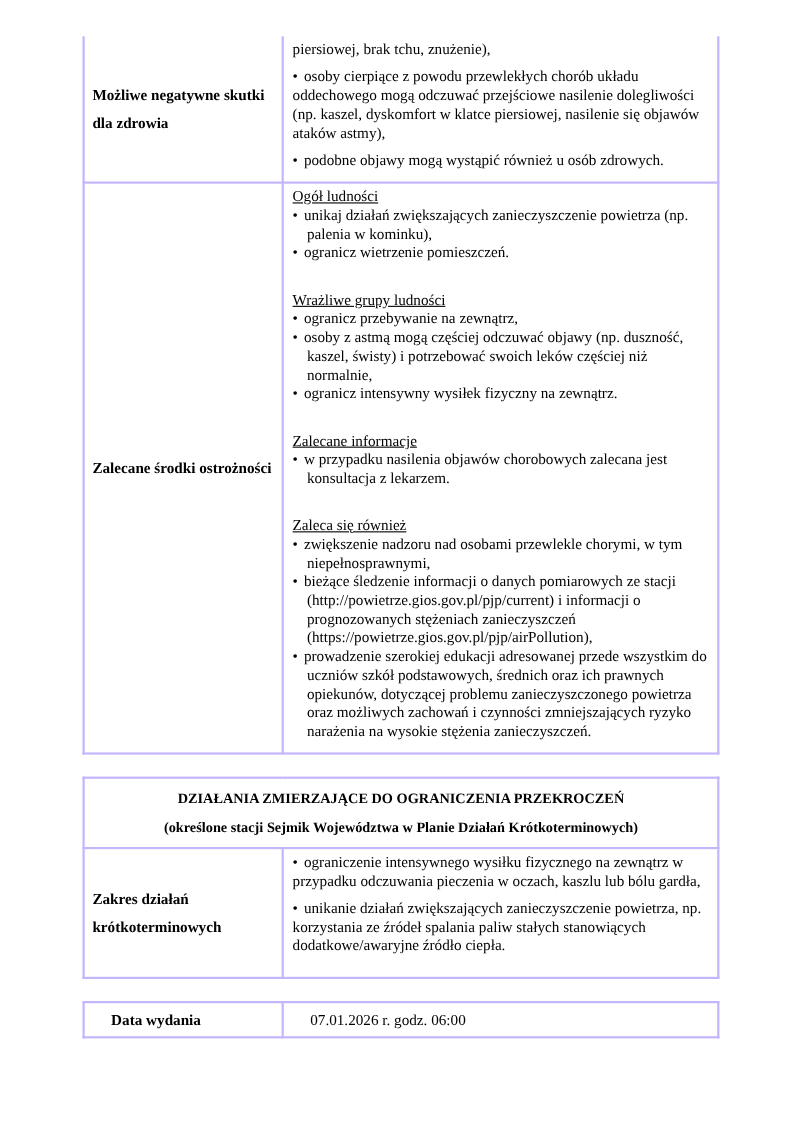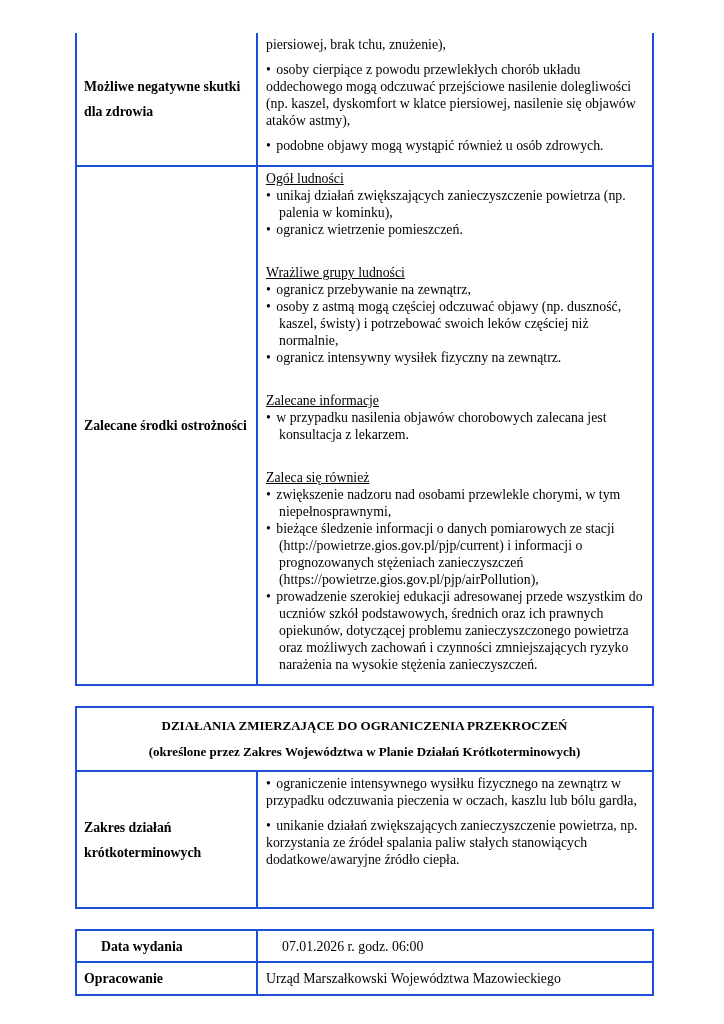--- a/index.html
+++ b/index.html
@@ -7,21 +7,21 @@
   body { width:724px; height:1024px; overflow:hidden; }
   .page {
     position:relative; width:724px; height:1024px; background:#ffffff;
     font-family:"Liberation Serif","DejaVu Serif",serif; color:#000000;
   }
   .content { position:absolute; left:75px; top:33px; width:577px; }
 
   table.tbl { border-collapse:collapse; table-layout:fixed; width:577px; }
   col.c1 { width:181px; }
   col.c2 { width:396px; }
-  td { border:2px solid #1d4ed8; }
+  td { border:2px solid #c4b5fd; }
 
   
   td.no-top { border-top:none; }
 
   .label-cell {
     font-weight:bold; font-size:13.8px; line-height:25px;
     padding:4px 6px 4px 7px; vertical-align:middle;
   }
   .body-cell {
     font-size:13.8px; line-height:17px;
@@ -37,21 +37,21 @@
   .gh { text-decoration:underline; margin-top:26px; }
   .gh.first { margin-top:0; }
 
   .t2 { margin-top:20px; }
   .t3 { margin-top:20px; }
   .hdr-cell {
     font-weight:bold; text-align:center; font-size:13px; line-height:26px;
     padding:5px 10px; vertical-align:middle;
   }
   .t2 .hdr-cell { height:62px; }
-  .t2 .body-row td { height:137px; }
+  .t2 .body-row td { height:118px; }
   .t2 .label-cell { line-height:25px; }
 
   .t3 .hdr-cell { height:43px; font-size:15px; }
   .t3 .label-cell { line-height:17px; padding:6px 6px 6px 7px; }
   .val-cell { font-size:13.8px; line-height:17px; padding:6px 8px; vertical-align:middle; }
   .t3 .row-a td { height:32px;padding-left:24px; }
   .t3 .row-b td { height:33px; }
 </style>
 </head>
 <body>
@@ -100,21 +100,21 @@
 
     <table class="tbl t2">
       <colgroup>
           <col class="c1">
           <col class="c2">
         </colgroup>
       <tbody>
           <tr>
         <td class="hdr-cell" colspan="2">
           <div>DZIAŁANIA ZMIERZAJĄCE DO OGRANICZENIA PRZEKROCZEŃ</div>
-          <div>(określone przez Zakres Województwa w Planie Działań Krótkoterminowych)</div>
+          <div>(określone stacji Sejmik Województwa w Planie Działań Krótkoterminowych)</div>
         </td>
       </tr>
       <tr class="body-row">
         <td class="label-cell">Zakres działań krótkoterminowych</td>
         <td class="body-cell">
           <div class="b"><span class="bc">•</span> <span>ograniczenie intensywnego wysiłku fizycznego na zewnątrz w przypadku odczuwania pieczenia w oczach, kaszlu lub bólu gardła,</span></div>
           <div class="b gap"><span class="bc">•</span> <span>unikanie działań zwiększających zanieczyszczenie powietrza, np. korzystania ze źródeł spalania paliw stałych stanowiących dodatkowe/awaryjne źródło ciepła.</span></div>
         </td>
       </tr>
     </tbody>
@@ -123,21 +123,17 @@
     <table class="tbl t3">
       <colgroup>
           <col class="c1">
           <col class="c2">
         </colgroup>
       <tbody>
       <tr class="row-a">
         <td class="label-cell">Data wydania</td>
         <td class="val-cell">07.01.2026 r. godz. 06:00</td>
       </tr>
-      <tr class="row-b">
-        <td class="label-cell">Opracowanie</td>
-        <td class="val-cell">Urząd Marszałkowski Województwa Mazowieckiego</td>
-      </tr>
     </tbody>
       </table>
 
   </div>
 </div>
 
 </body></html>

